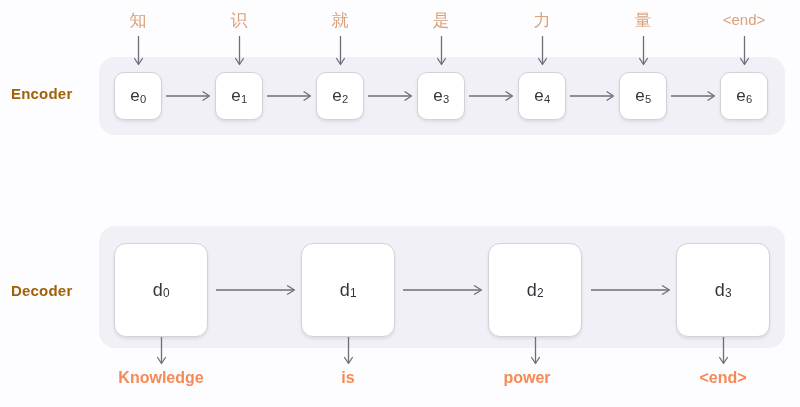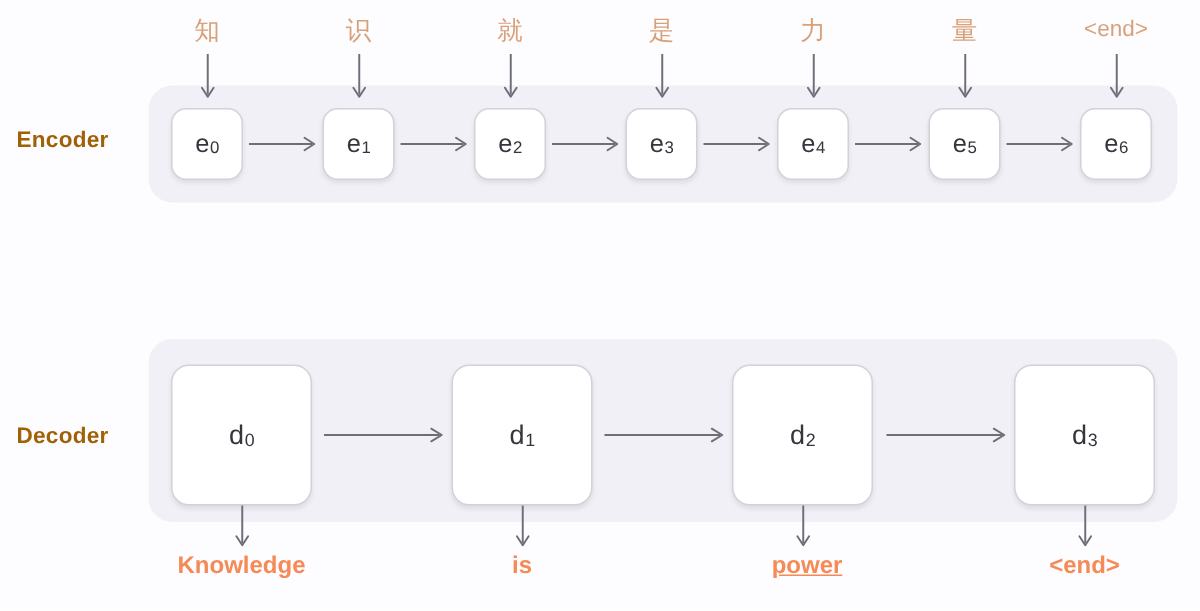--- a/index.html
+++ b/index.html
@@ -262,16 +262,16 @@
     <line class="arrow-stroke" x1="6.5" y1="0" x2="6.5" y2="25"></line>
     <path class="arrow-head" d="M2.6,20.5 L6.5,26.5 L10.4,20.5"></path>
   </svg>
   <svg class="arrow-v" style="left:717px; top:337px;" width="13" height="30">
     <line class="arrow-stroke" x1="6.5" y1="0" x2="6.5" y2="25"></line>
     <path class="arrow-head" d="M2.6,20.5 L6.5,26.5 L10.4,20.5"></path>
   </svg>
 
   <div class="out-word" style="left:161px;">Knowledge</div>
   <div class="out-word" style="left:348px;">is</div>
-  <div class="out-word" style="left:538px;text-decoration:underline;">power</div>
+  <div class="out-word" style="left:527px;">power</div>
   <div class="out-word" style="left:723px;">&lt;end&gt;</div>
 
 </div>
 
 </body></html>

